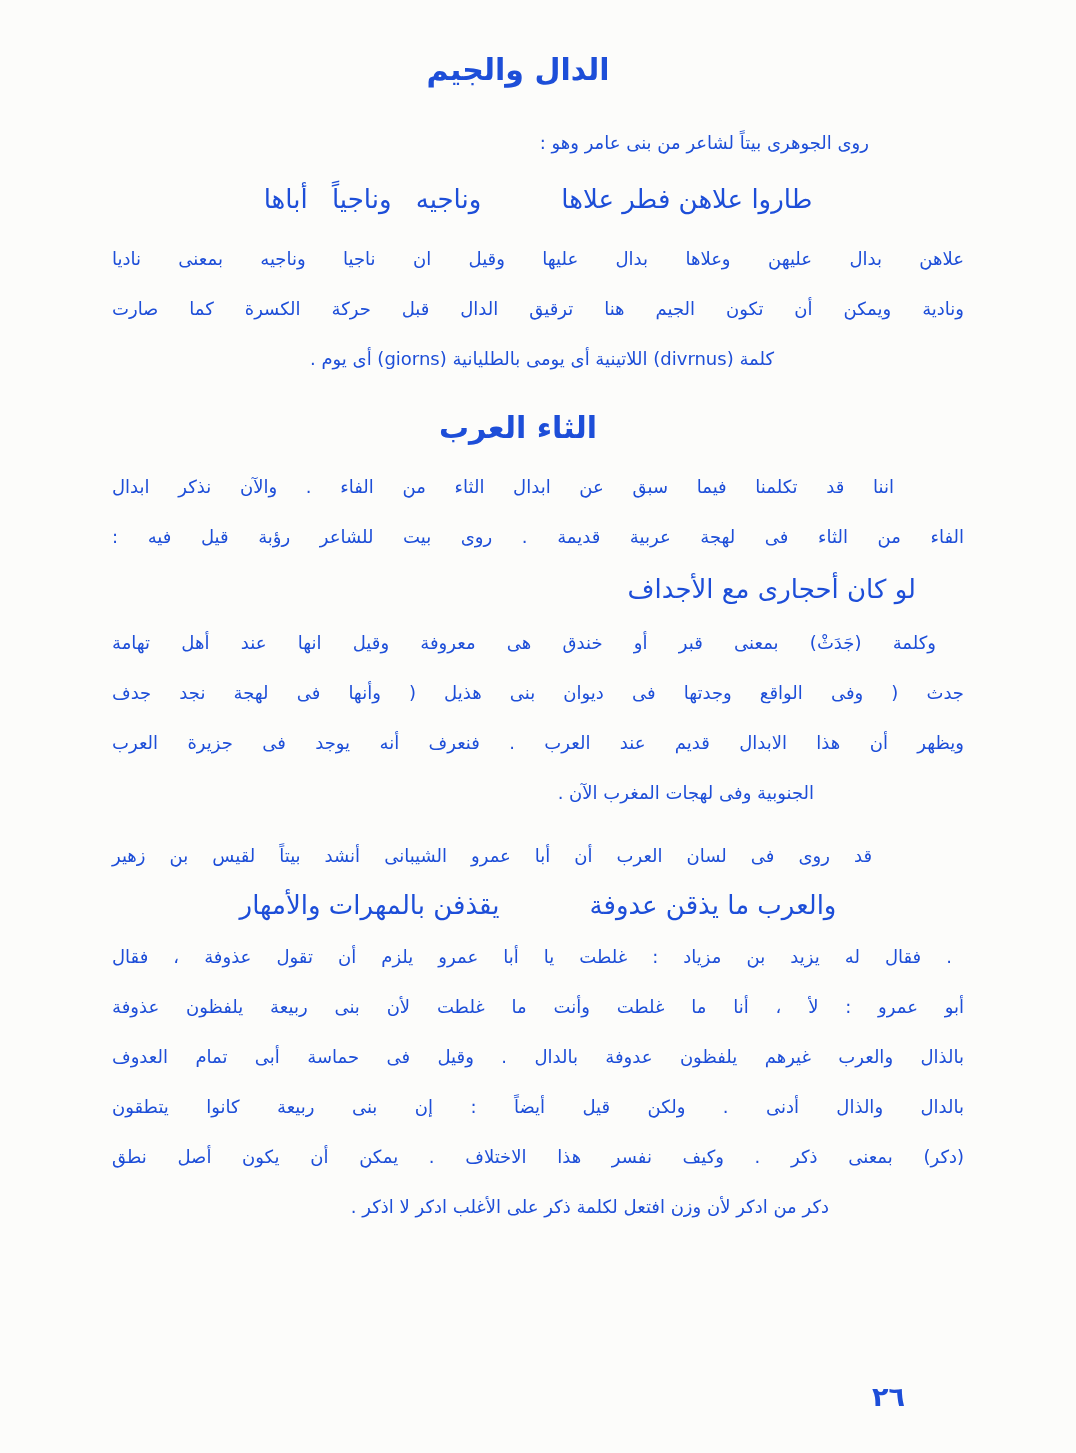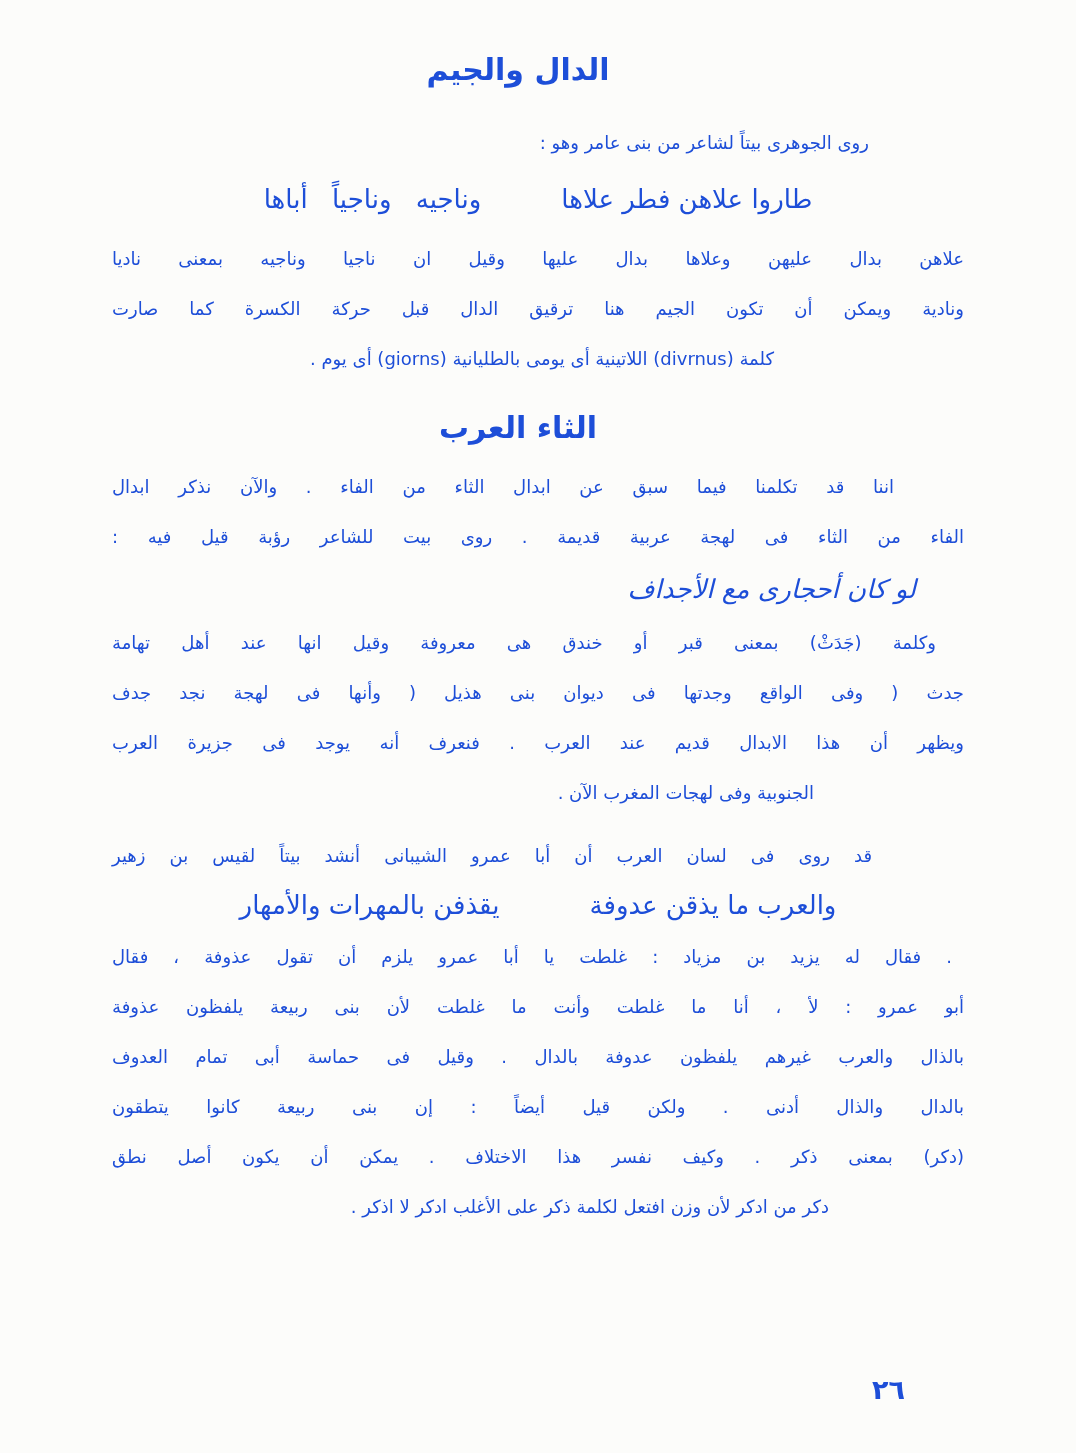--- a/index.html
+++ b/index.html
@@ -54,26 +54,25 @@
     font-weight:500;
   }
   .verse .hemistich{white-space:nowrap;}
   .sp-wide{word-spacing:16px;}
   .verse-single{
     font-size:26px;
     line-height:54px;
     text-align:right;
     padding-right:48px;
     font-weight:500;
-    font-style:italic;
   }
   .gap90{gap:90px;}
   .page-number{
     position:absolute;
-    bottom:48px;
+    bottom:41px;
     right:171px;
     font-size:27px;
     font-weight:bold;
   }
 </style>
 </head>
 <body>
 
 <div class="page">
 

